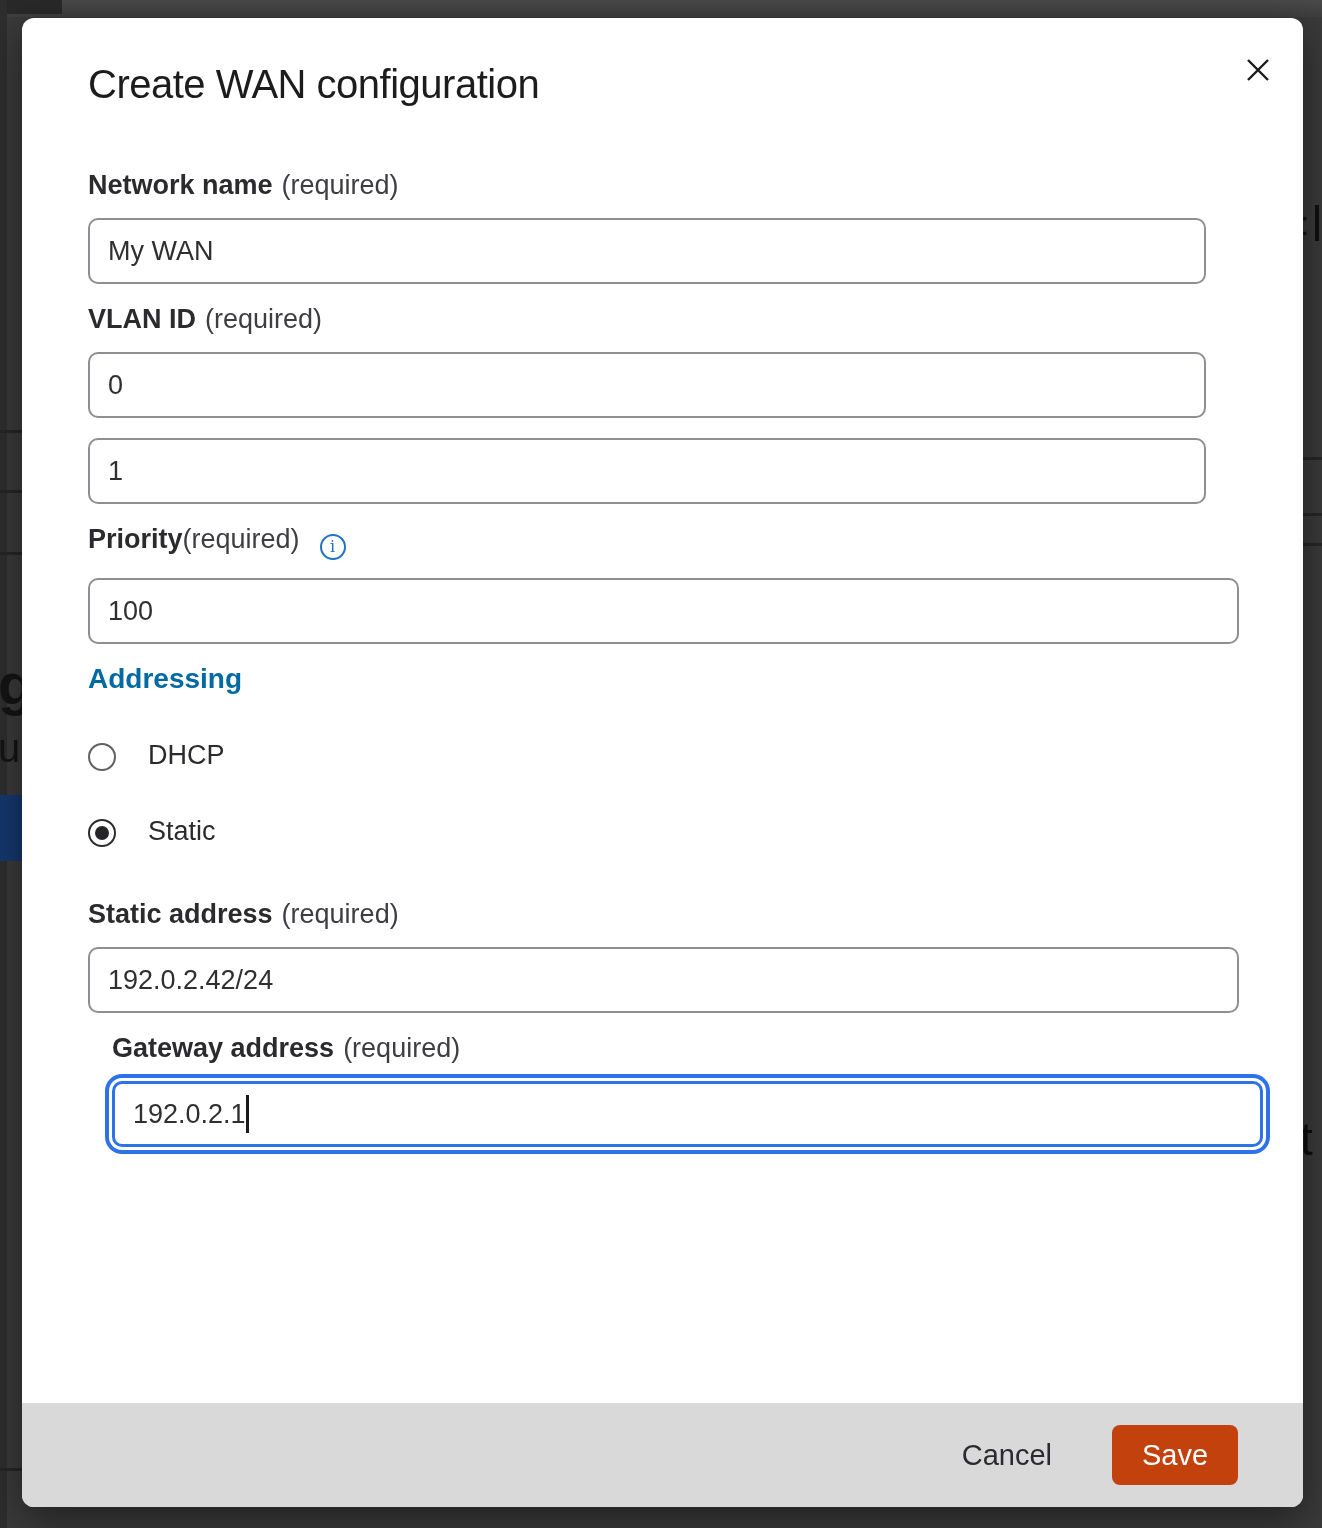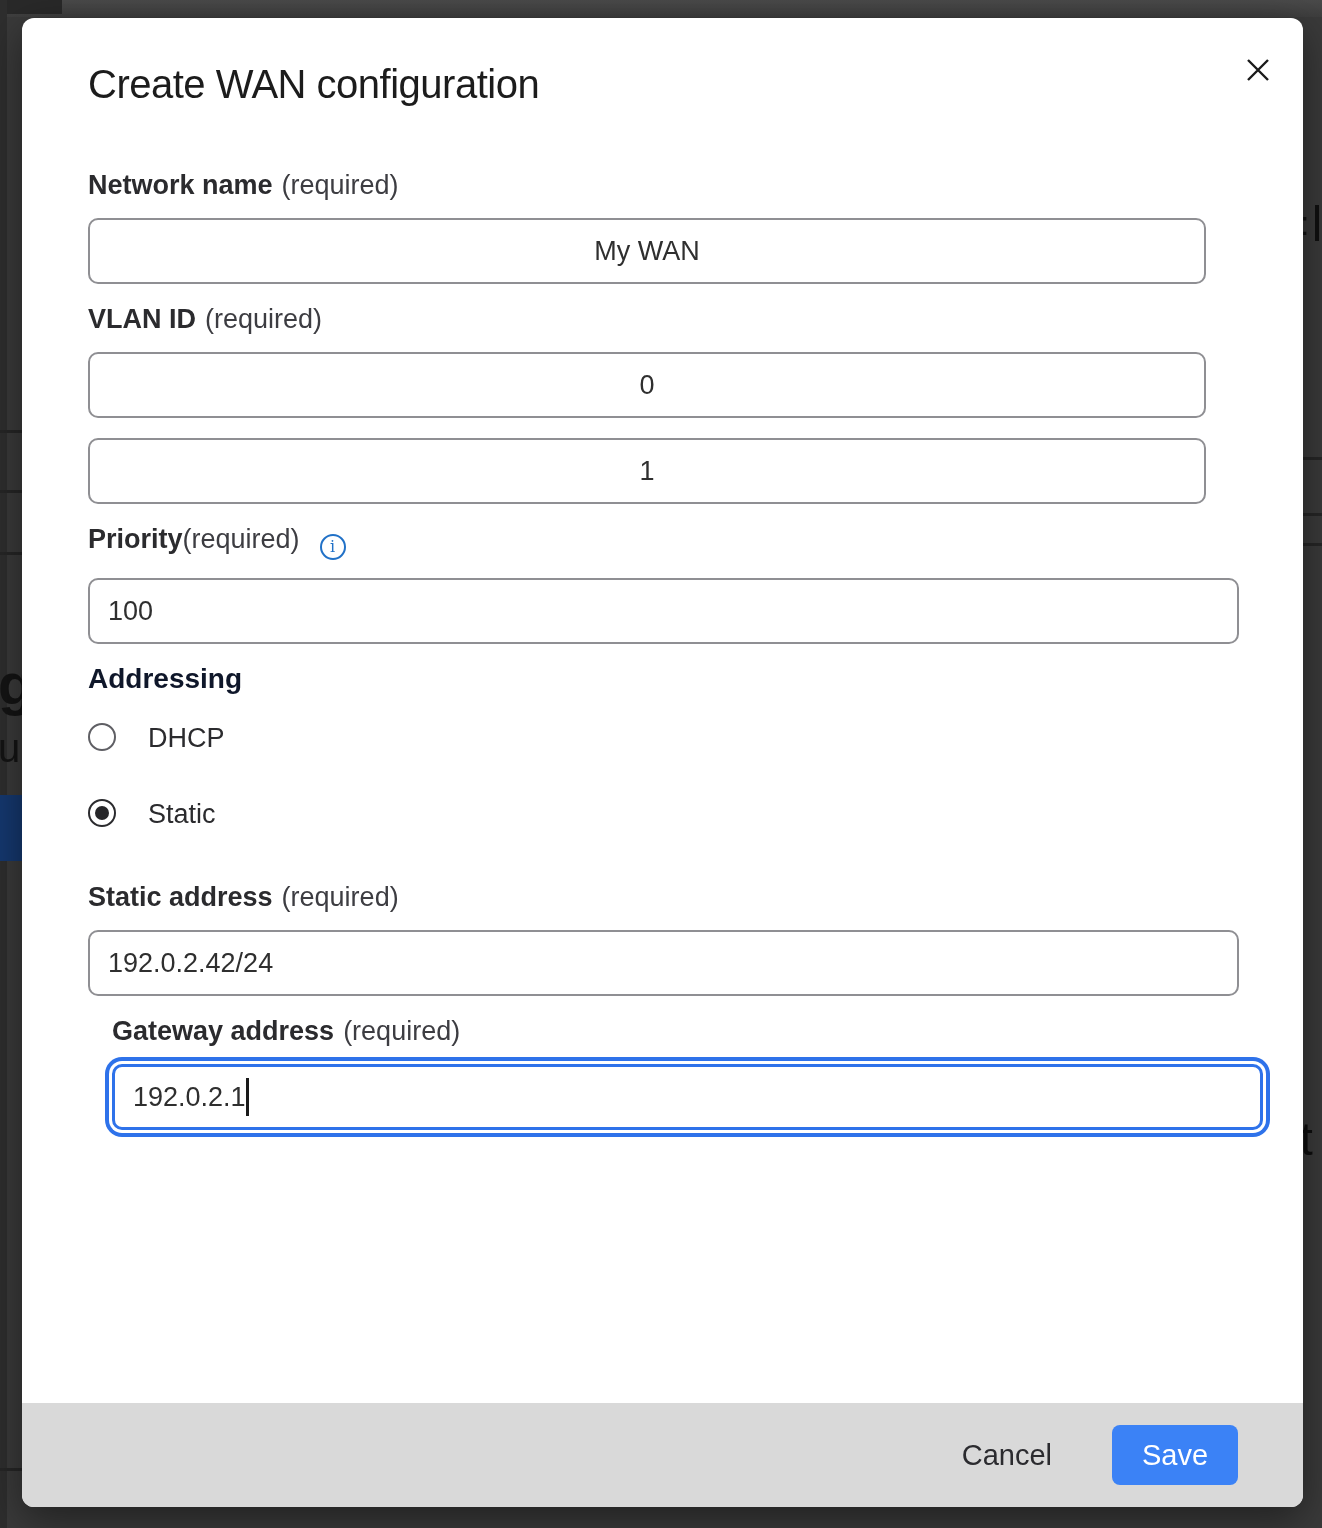--- a/index.html
+++ b/index.html
@@ -47,32 +47,32 @@
     color:#2171c7;font-family:"DejaVu Serif",serif;font-style:normal;font-weight:400;
     font-size:16px;line-height:22px;text-align:center;vertical-align:-4px;margin-left:20px;
     cursor:pointer;
   }
   .text-input{
     display:block;height:66px;box-sizing:border-box;
     border:2px solid #8f8f93;border-radius:10px;background:#fff;
     font-family:"Liberation Sans",sans-serif;font-size:27px;color:#2f2f2f;
     padding:0 18px;outline:none;
   }
-  .w-narrow{width:1118px;text-align:center;}
+  .w-narrow{width:1118px;}
   .w-wide{width:1151px;}
   .text-input.focused{
     border:3px solid #2e72ea;
     box-shadow:0 0 0 3px #ffffff, 0 0 0 7px #2e72ea;
   }
   .gw-wrap{position:relative;width:1035px;}
   .caret{position:absolute;left:134px;top:14px;width:3px;height:38px;background:#1a1a1a;}
 
   
-  .section-heading{font-size:28px;line-height:30px;font-weight:700;color:#0f172a;margin:0 0 29px 0;}
-  .radio-row{display:flex;align-items:flex-start;cursor:pointer;}
+  .section-heading{font-size:28px;line-height:30px;font-weight:700;color:#0369a1;margin:0 0 46px 0;}
+  .radio-row{display:flex;align-items:flex-end;cursor:pointer;}
   .radio-row.dhcp{margin-bottom:45px;}
   .radio-row.static{margin-bottom:52px;}
   .radio{
     width:28px;height:28px;border:2px solid #5f5f64;border-radius:50%;
     box-sizing:border-box;position:relative;flex:0 0 auto;background:#fff;
   }
   .radio.selected{border-color:#2b2b2e;}
   .radio.selected::after{
     content:"";position:absolute;left:5px;top:5px;width:14px;height:14px;
     border-radius:50%;background:#262629;
@@ -84,21 +84,21 @@
   .footer{
     height:104px;background:#d9d9d9;flex:0 0 auto;
     display:flex;align-items:center;justify-content:flex-end;
     padding-right:65px;box-sizing:border-box;
   }
   .cancel-btn{
     background:none;border:none;font-family:"Liberation Sans",sans-serif;
     font-size:29px;color:#2b2b2f;margin-right:50px;cursor:pointer;padding:6px 10px;
   }
   .save-btn{
-    width:126px;height:60px;background:#3b82f6;border:none;border-radius:8px;
+    width:126px;height:60px;background:#c2410c;border:none;border-radius:8px;
     font-family:"Liberation Sans",sans-serif;font-size:29px;color:#ffffff;cursor:pointer;
   }
 </style>
 </head>
 <body>
 
 <div class="backdrop">
   <div class="bd-top"></div>
   <div class="bd-topleft"></div>
   <div class="bd-leftedge"></div>

